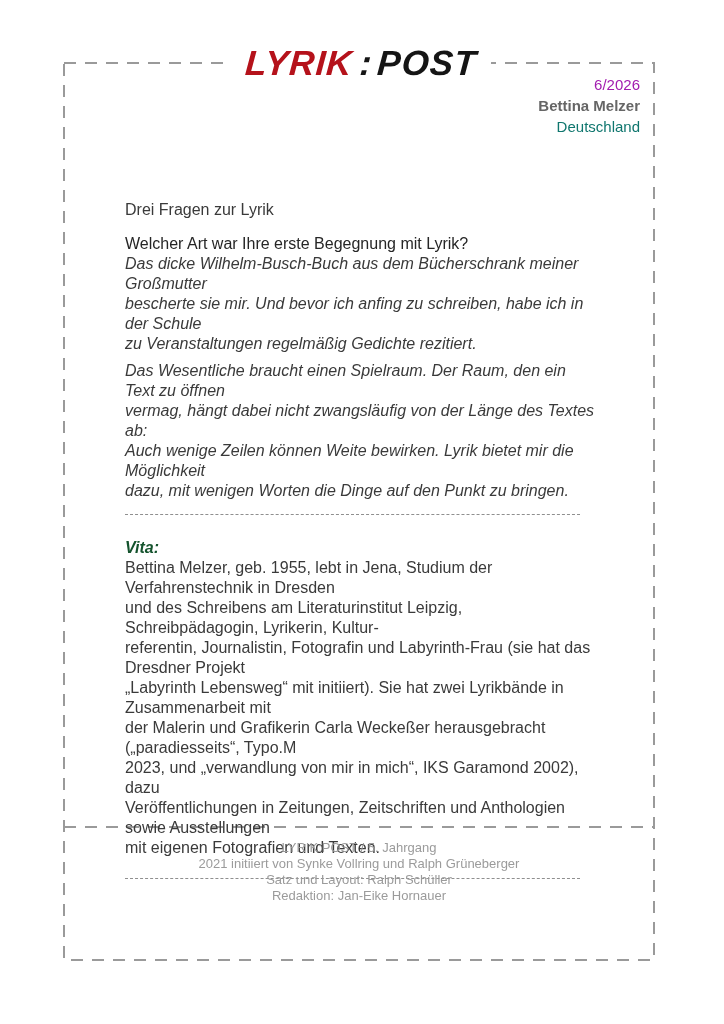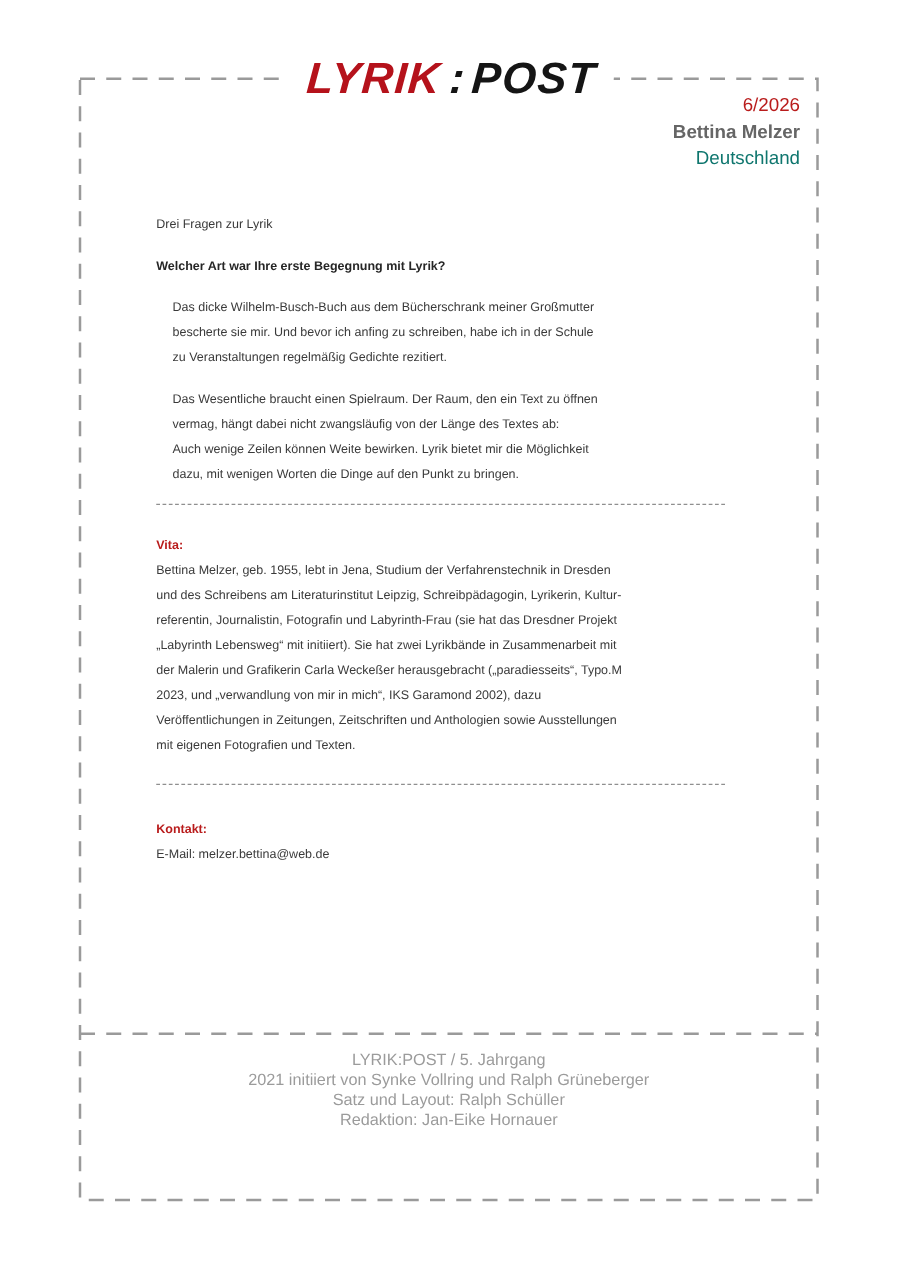--- a/index.html
+++ b/index.html
@@ -50,57 +50,59 @@
 
   .header-block {
     position: absolute;
     top: 74px;
     right: 84px;
     text-align: right;
     font-size: 15px;
     line-height: 21px;
     z-index: 2;
   }
-  .header-block .issue   { color: #b91c1c; }
+  .header-block .issue   { color: #a21caf; }
   .header-block .name    { color: #666666; font-weight: 700; }
   .header-block .country { color: #0f766e; }
 
   .content {
     position: absolute;
     left: 125px;
-    top: 170px;
+    top: 200px;
     width: 470px;
-    font-size: 10px;
+    font-size: 16px;
     line-height: 20px;
     color: #3a3a3a;
     z-index: 2;
   }
   .intro { margin: 0 0 14px 0; }
   .qa-block { margin: 0 0 7px 0; }
   .question {
-    font-weight: 700;
+    font-weight: 400;
     color: #262626;
     margin: 0;
   }
   .answer {
-    margin: 13px;
+    margin: 0;
     white-space: pre-line;
+    font-style: italic;
   }
   .divider {
     border: none;
     border-top: 1px dashed #8f8f8f;
     height: 0;
     margin: 13px 0 23px 0;
     width: 455px;
   }
   .divider2 { margin: 20px 0 26px 0; }
   .section-label {
     font-weight: 700;
-    color: #b91c1c;
+    color: #14532d;
     margin: 0;
+    font-style: italic;
   }
   .vita-text {
     margin: 0;
     white-space: pre-line;
   }
   .email-line { margin: 0; }
 
   .footer {
     position: absolute;
     left: 64px;
@@ -163,24 +165,20 @@
 referentin, Journalistin, Fotografin und Labyrinth-Frau (sie hat das Dresdner Projekt
 „Labyrinth Lebensweg“ mit initiiert). Sie hat zwei Lyrikbände in Zusammenarbeit mit
 der Malerin und Grafikerin Carla Weckeßer herausgebracht („paradiesseits“, Typo.M
 2023, und „verwandlung von mir in mich“, IKS Garamond 2002), dazu
 Veröffentlichungen in Zeitungen, Zeitschriften und Anthologien sowie Ausstellungen
 mit eigenen Fotografien und Texten.</p>
     </div>
 
     <hr class="divider divider2">
 
-    <div>
-      <p class="section-label">Kontakt:</p>
-      <p class="email-line">E-Mail: melzer.bettina@web.de</p>
-    </div>
   </div>
 
   <div class="footer">
     <div>LYRIK:POST / 5. Jahrgang</div>
     <div>2021 initiiert von Synke Vollring und Ralph Grüneberger</div>
     <div>Satz und Layout: Ralph Schüller</div>
     <div>Redaktion: Jan-Eike Hornauer</div>
   </div>
 
 </div>

